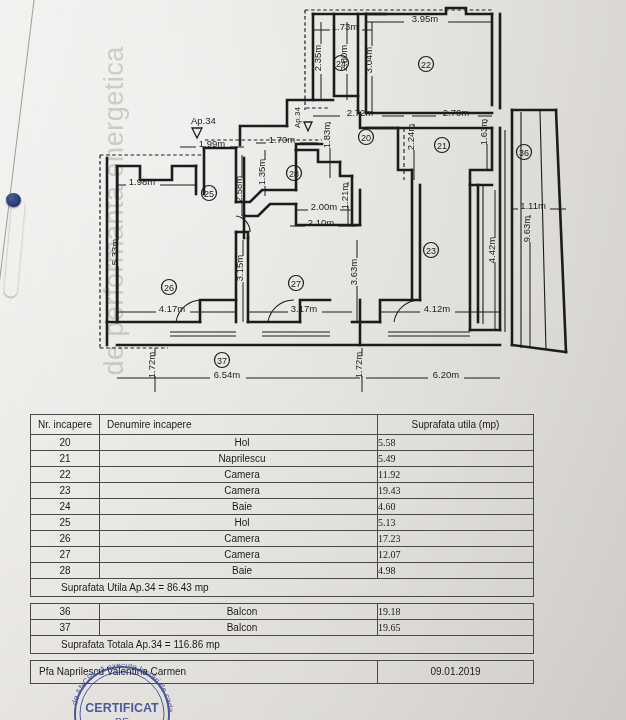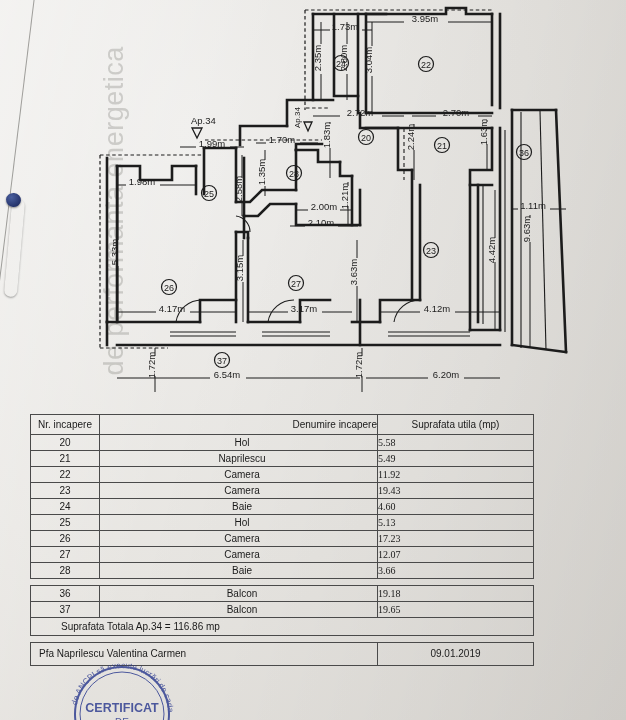--- a/index.html
+++ b/index.html
@@ -326,21 +326,21 @@
       <text x="191" y="124" font-family="Liberation Sans, sans-serif" font-size="9.5" fill="#1c1c1c">Ap.34</text>
       <text x="300" y="128" font-family="Liberation Sans, sans-serif" font-size="8" fill="#1c1c1c" transform="rotate(-90 300 128)">Ap.34</text>
     </svg>
   </div>
 
   <div id="table-wrap">
     <table>
       <thead>
         <tr>
           <th class="c-nr">Nr. incapere</th>
-          <th class="c-name" style="text-align:right">Denumire incapere</th>
+          <th class="c-name" style="text-align:left">Denumire incapere</th>
           <th class="c-area">Suprafata utila (mp)</th>
         </tr>
       </thead>
       <tbody id="tbody-main">
           <tr>
             <td class="c-nr">20</td>
             <td class="c-name">Hol</td>
             <td class="c-area">5.58</td>
           </tr>
           <tr>
@@ -374,25 +374,32 @@
             <td class="c-area">17.23</td>
           </tr>
           <tr>
             <td class="c-nr">27</td>
             <td class="c-name">Camera</td>
             <td class="c-area">12.07</td>
           </tr>
           <tr>
             <td class="c-nr">28</td>
             <td class="c-name">Baie</td>
-            <td class="c-area">3.66</td>
+            <td class="c-area">4.98</td>
           </tr>
         </tbody>
     </table>
 
+    <table style="margin-top:-1px">
+      <tbody>
+        <tr class="total-row">
+          <td colspan="3">Suprafata Utila  Ap.34 =  86.43 mp</td>
+        </tr>
+      </tbody>
+    </table>
 
     <div style="height:6px"></div>
 
     <table>
       <tbody id="tbody-balcony">
           <tr>
             <td class="c-nr">36</td>
             <td class="c-name">Balcon</td>
             <td class="c-area">19.18</td>
           </tr>

